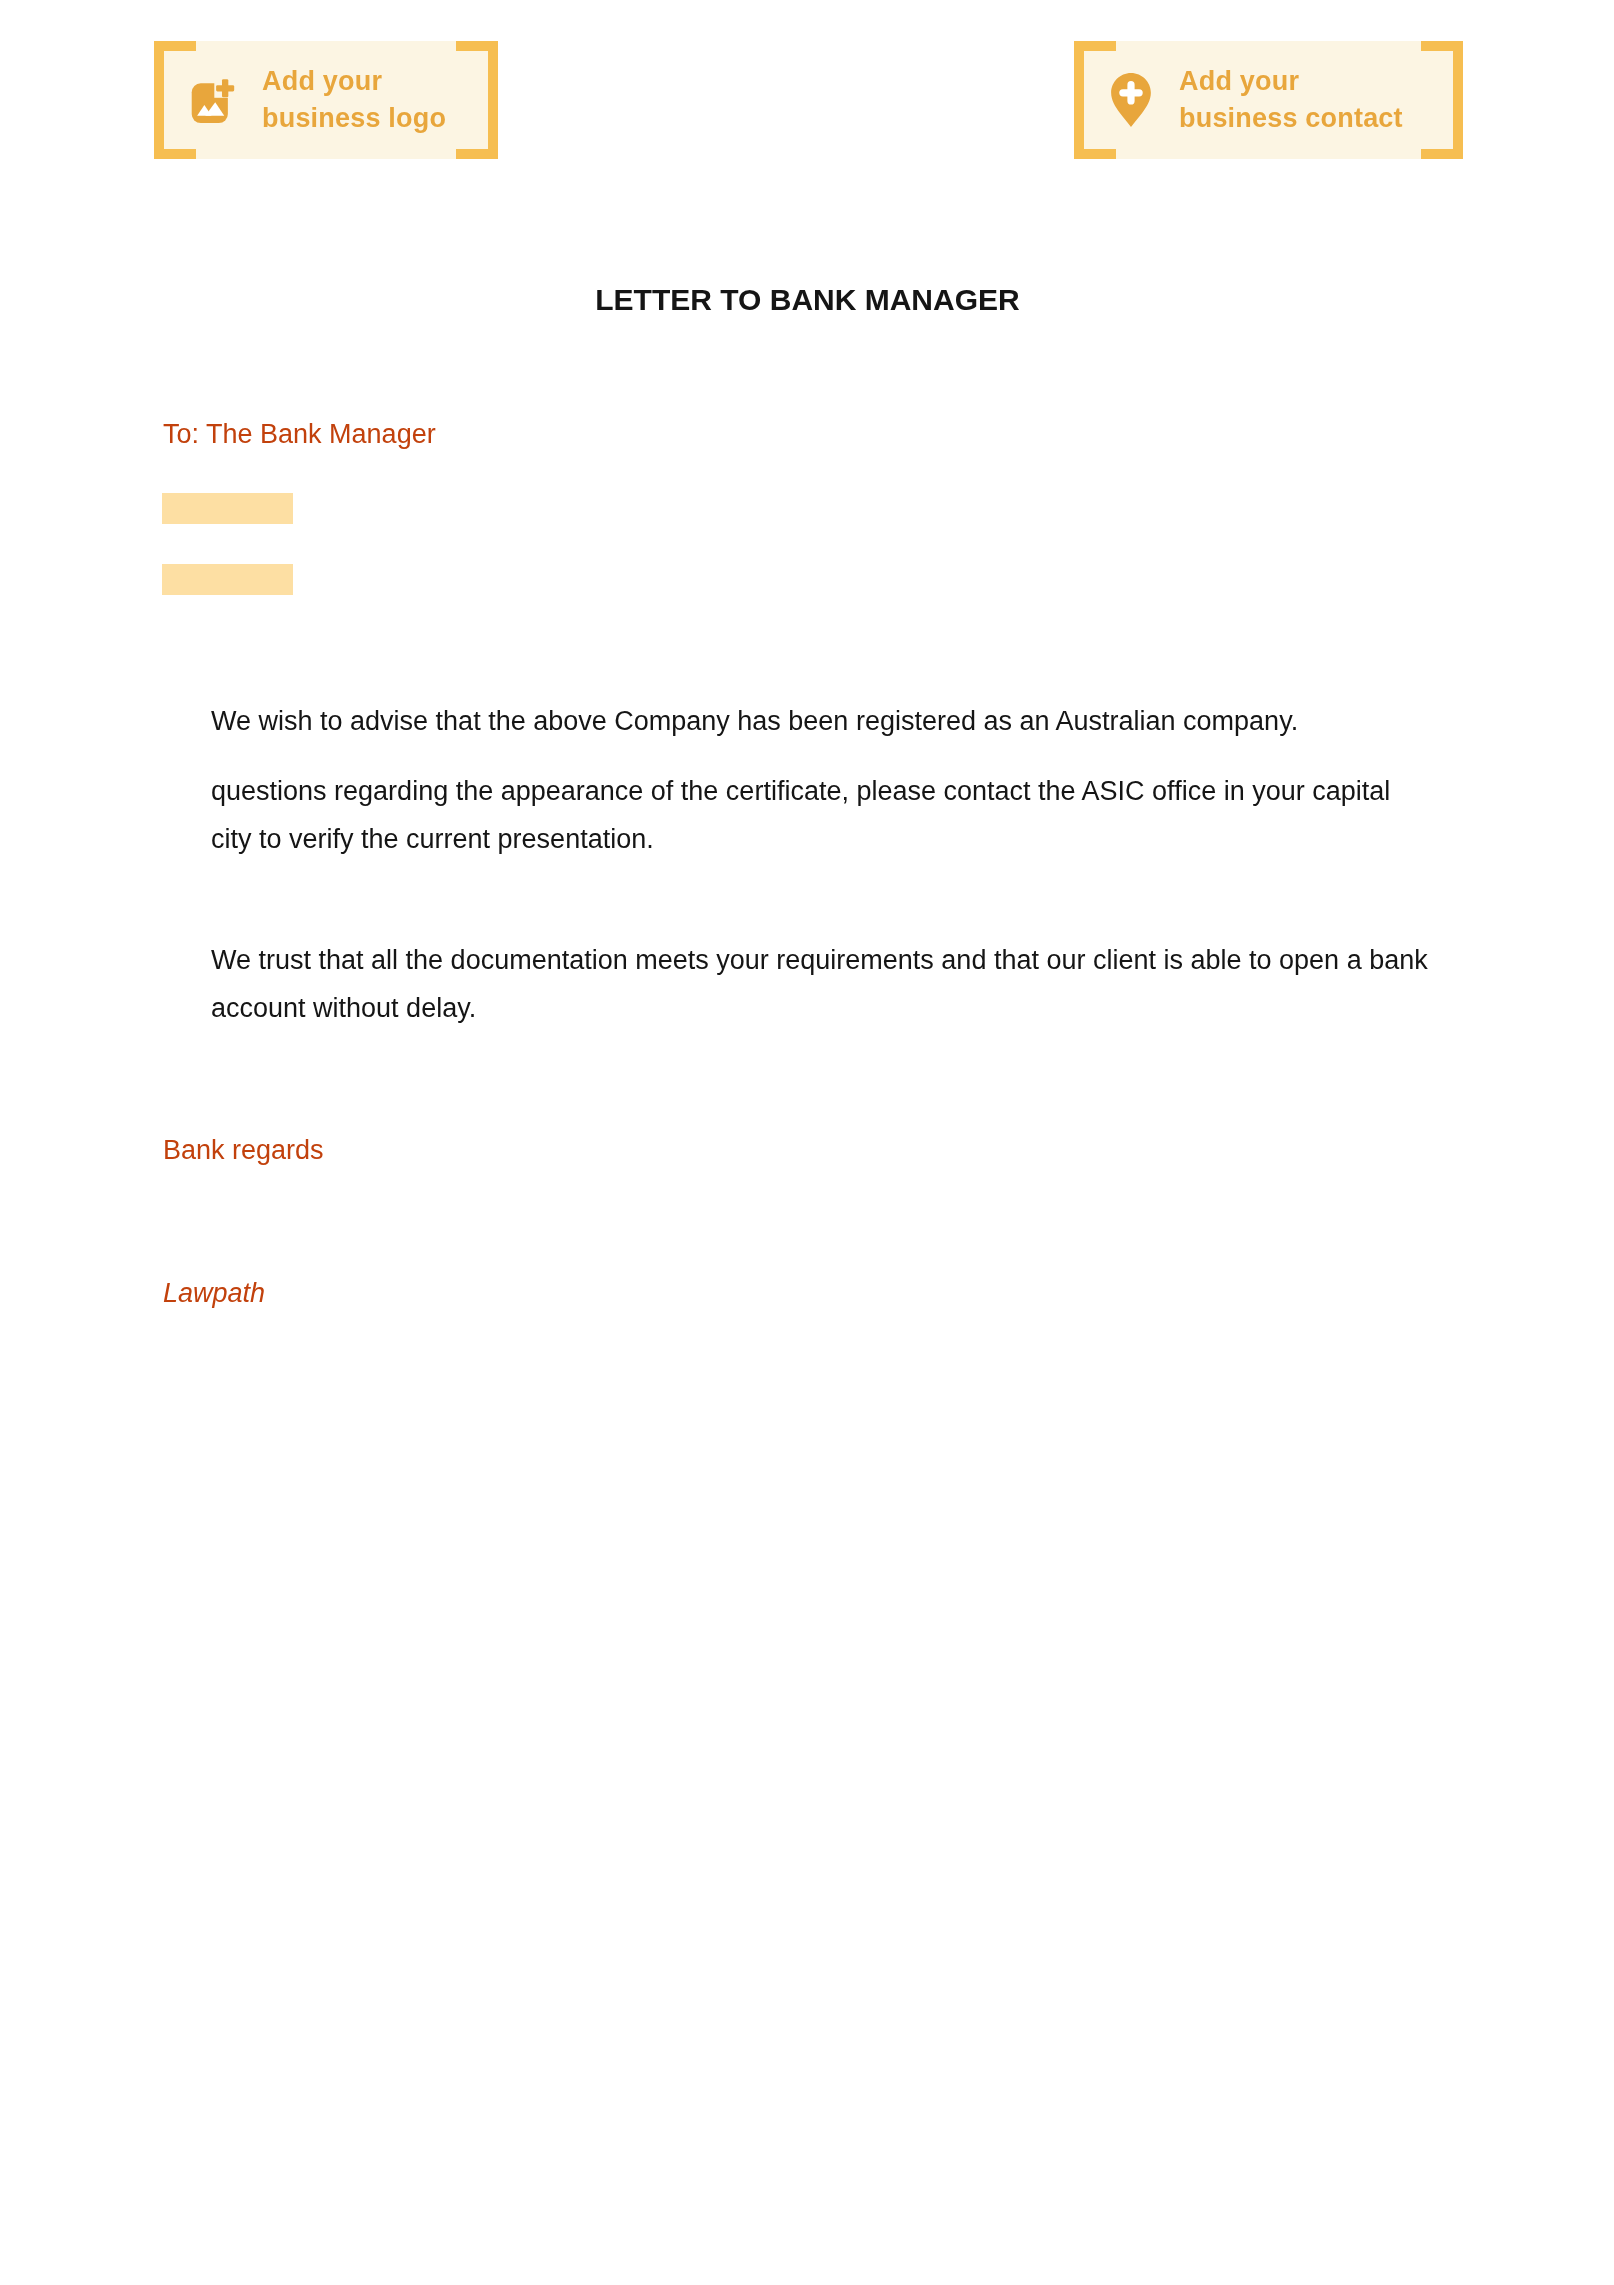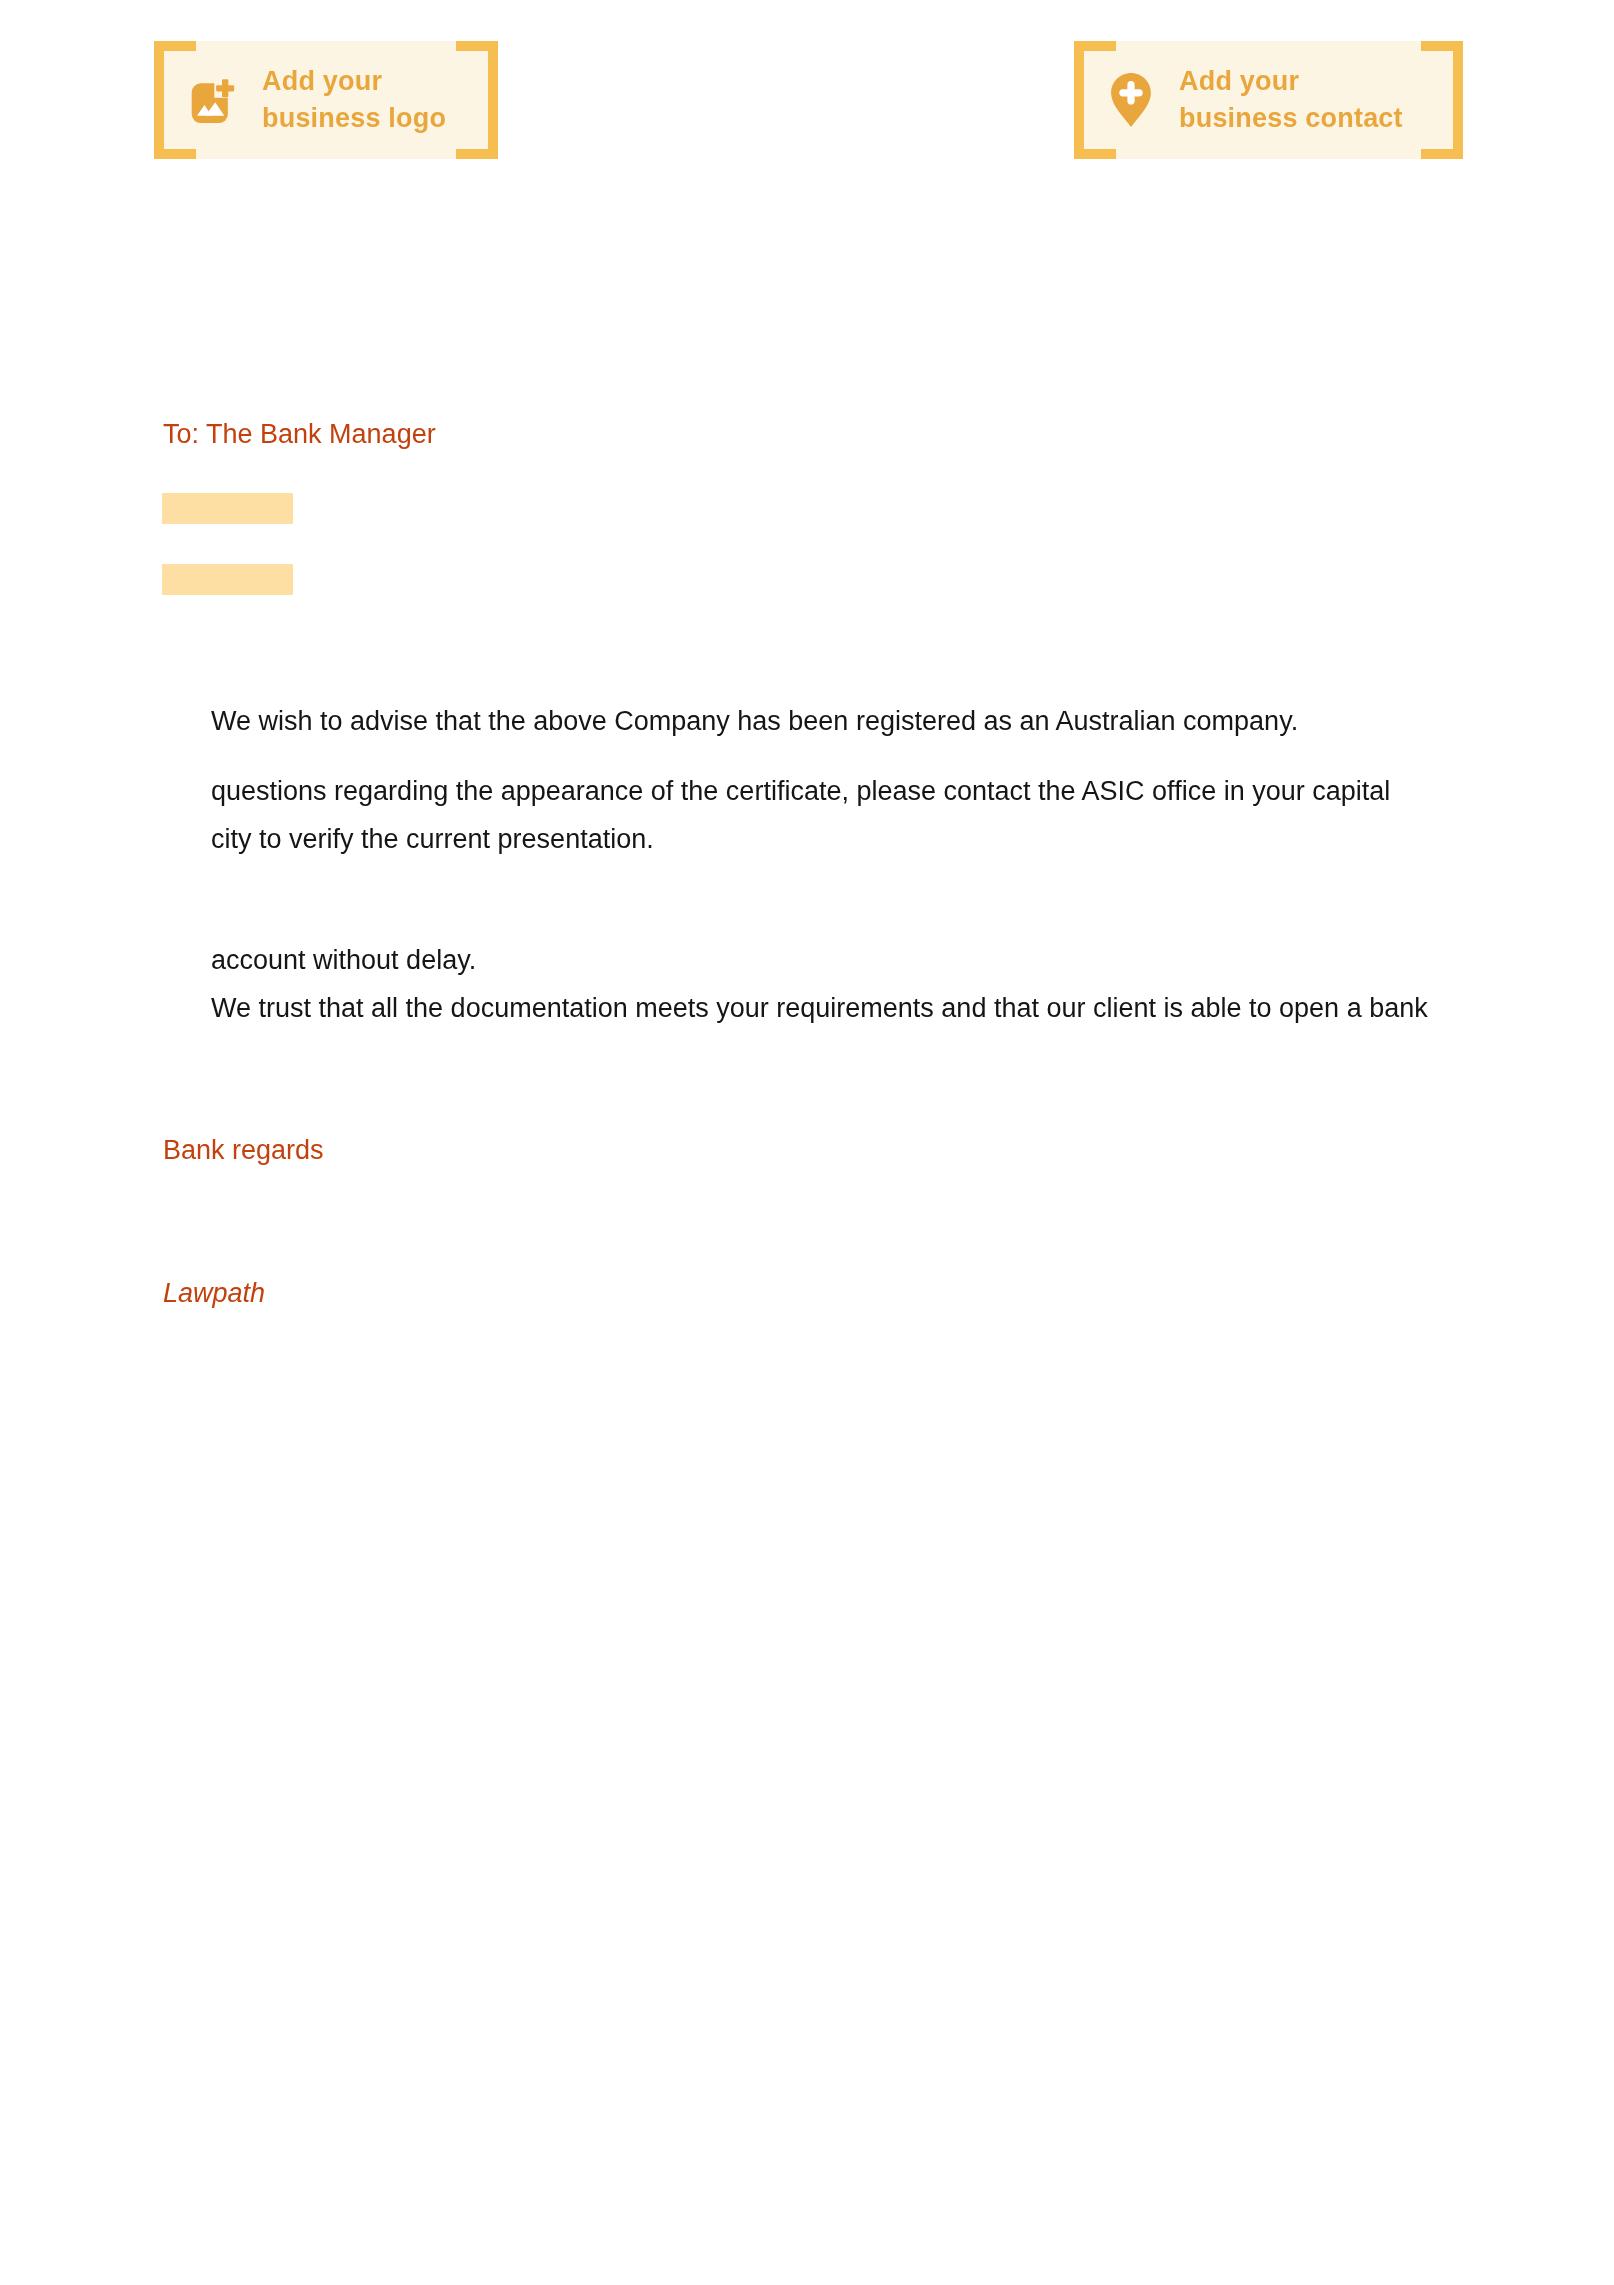--- a/index.html
+++ b/index.html
@@ -113,38 +113,39 @@
         <rect x="10" y="19" width="26" height="8" rx="4" fill="#ffffff"></rect>
         <rect x="19" y="10" width="8" height="26" rx="4" fill="#ffffff"></rect>
       </svg>
       <div class="badge-text">
         <div>Add your</div>
         <div>business contact</div>
       </div>
     </div>
   </div>
 
+  <div class="doc-title">LETTER TO BANK MANAGER</div>
 
   <div class="textline recipient">To: The Bank Manager</div>
 
   <div class="ph-bar ph-bar-1"></div>
   <div class="ph-bar ph-bar-2"></div>
 
   <div class="para para-1">
     <div class="pline">We wish to advise that the above Company has been registered as an Australian company.</div>
   </div>
 
   <div class="para para-2">
     <div class="pline">questions regarding the appearance of the certificate, please contact the ASIC office in your capital</div>
     <div class="pline">city to verify the current presentation.</div>
   </div>
 
   <div class="para para-3">
+    <div class="pline">We trust that all the documentation meets your requirements and that our client is able to open a bank</div>
     <div class="pline">account without delay.</div>
-    <div class="pline">We trust that all the documentation meets your requirements and that our client is able to open a bank</div>
   </div>
 
   <div class="textline closing">Bank regards</div>
 
   <div class="textline signature">Lawpath</div>
 
   <div class="page-footer">1  of  1</div>
 
 </div>
 

